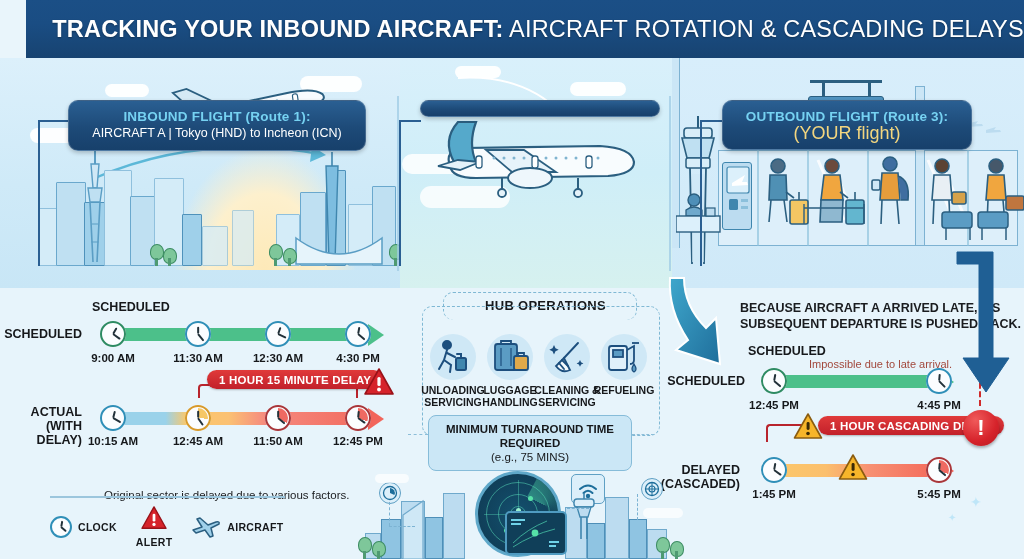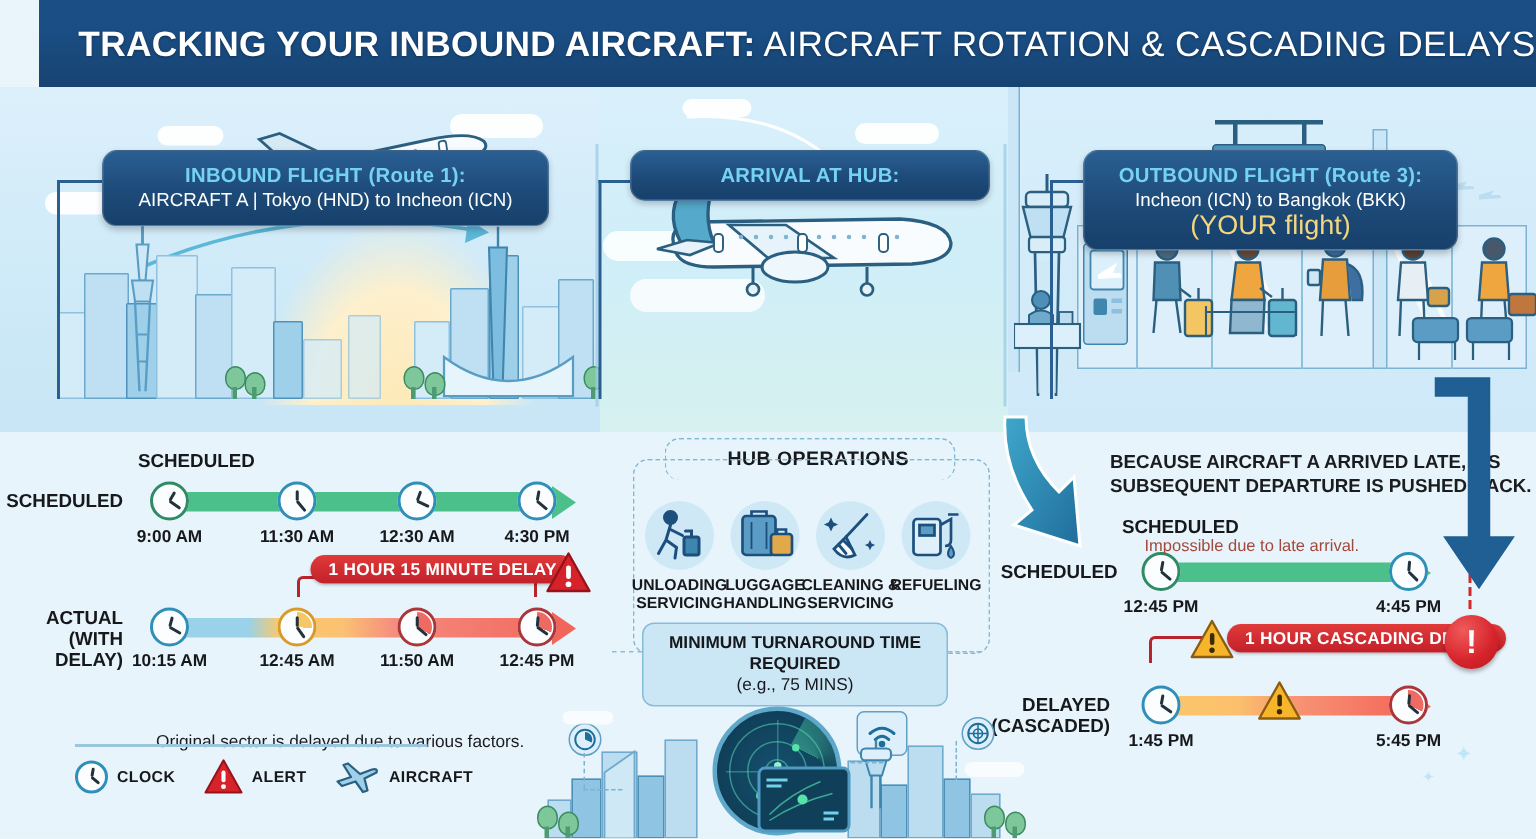--- a/index.html
+++ b/index.html
@@ -430,25 +430,23 @@
   <div class="badge-stem" style="left:399px;top:120px;width:22px;height:2px;"></div>
   <div class="badge-stem" style="left:399px;top:120px;width:2px;height:146px;"></div>
   <div class="badge-stem" style="left:700px;top:120px;width:24px;height:2px;"></div>
   <div class="badge-stem" style="left:700px;top:120px;width:2px;height:146px;"></div>
 
   <div class="badge" id="badge1">
     <div class="b1">INBOUND FLIGHT (Route 1):</div>
     <div class="b2">AIRCRAFT A | Tokyo (HND) to Incheon (ICN)</div>
   </div>
   <div class="badge" id="badge2">
-    <div class="b1">ARRIVAL AT HUB:</div>
   </div>
   <div class="badge" id="badge3">
     <div class="b1">OUTBOUND FLIGHT (Route 3):</div>
-    <div class="b2">Incheon (ICN) to Bangkok (BKK)</div>
     <div class="b3">(YOUR flight)</div>
   </div>
 
   <div class="lower">
 
     <div class="mini-cap" style="left:92px;top:12px;">SCHEDULED</div>
 
     <div class="row-label" style="left:0px;top:39px;width:82px;">SCHEDULED</div>
 
     <div class="track track-green" style="left:108px;top:40px;width:262px;"></div>
@@ -646,21 +644,21 @@
       <div class="face"></div>
       <div class="hand" style="left:13px;top:12.3px;width:7px;height:1.7px;transform:rotate(-80deg);"></div>
       <div class="hand" style="left:13px;top:12.3px;width:8.5px;height:1.7px;transform:rotate(40deg);"></div>
     </div>
     <div class="clock blue" style="left:926px;top:80px;">
       <div class="face"></div>
       <div class="hand" style="left:13px;top:12.3px;width:7px;height:1.7px;transform:rotate(-85deg);"></div>
       <div class="hand" style="left:13px;top:12.3px;width:8.5px;height:1.7px;transform:rotate(45deg);"></div>
     </div>
 
-    <div class="note-red" style="left:763px;top:70px;">Impossible due to late arrival.</div>
+    <div class="note-red" style="left:809px;top:70px;">Impossible due to late arrival.</div>
 
     <div class="tlabel" style="left:739px;top:111px;width:70px;">12:45 PM</div>
     <div class="tlabel" style="left:904px;top:111px;width:70px;">4:45 PM</div>
 
     <div class="bracket" style="left:766px;top:136px;width:44px;height:18px;border-right:none;"></div>
     <div class="warn" style="left:793px;top:124px;">
       <svg width="30" height="28" viewBox="0 0 30 28">
         <path d="M15 2 L28.5 26 L1.5 26 Z" fill="#f6b52a" stroke="#8a5c10" stroke-width="1.6" stroke-linejoin="round"></path>
         <rect x="13.6" y="10" width="3" height="8" rx="1.4" fill="#3a2a06"></rect>
         <circle cx="15" cy="21.5" r="1.8" fill="#3a2a06"></circle>
@@ -707,21 +705,21 @@
     <div class="legend-rule" style="left:50px;top:208px;width:235px;"></div>
     <div class="legend" style="left:50px;top:218px;">
       <div class="item">
         <div class="clock blue" style="position:relative;width:22px;height:22px;">
           <div class="face" style="border-width:2.2px;"></div>
           <div class="hand" style="left:11px;top:10.3px;width:6px;height:1.5px;transform:rotate(-80deg);"></div>
           <div class="hand" style="left:11px;top:10.3px;width:7px;height:1.5px;transform:rotate(40deg);"></div>
         </div>
         <span class="lab">CLOCK</span>
       </div>
-      <div class="item" style="margin-left:10px;">
+      <div class="item" style="margin-left:10px;flex-direction:column;">
         <span>
           <svg width="26" height="24" viewBox="0 0 30 28" style="display:block;">
             <path d="M15 1 L29 26 L1 26 Z" fill="#d6232b" stroke="#991219" stroke-width="1.6" stroke-linejoin="round"></path>
             <rect x="13.4" y="9" width="3.2" height="9" rx="1.5" fill="#fff"></rect>
             <circle cx="15" cy="21.5" r="1.9" fill="#fff"></circle>
           </svg>
         </span>
         <span class="lab">ALERT</span>
       </div>
       <div class="item" style="margin-left:10px;">

